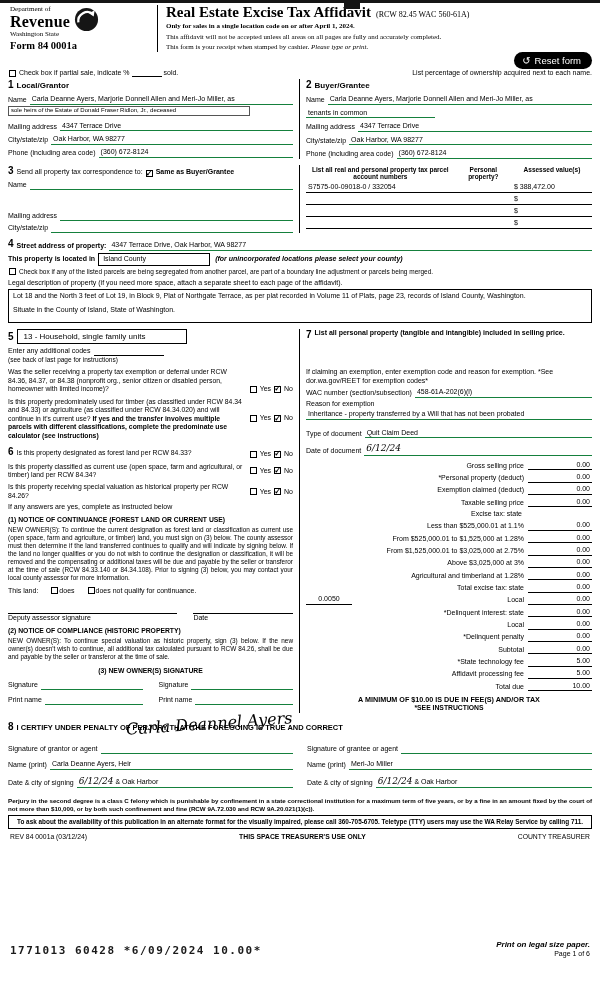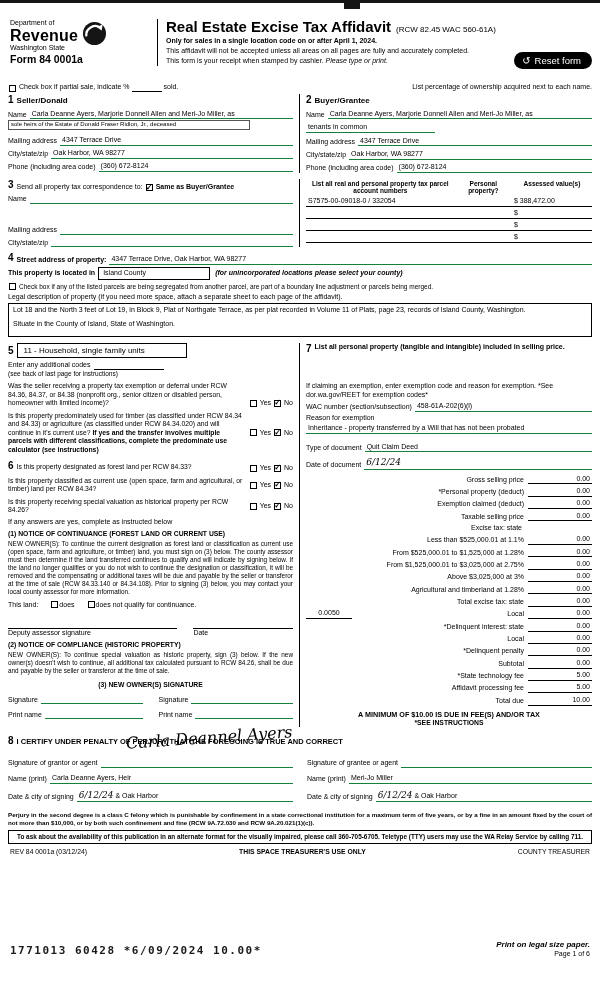--- a/index.html
+++ b/index.html
@@ -4,21 +4,21 @@
 <style>
   *{margin:0;padding:0;box-sizing:border-box;}
   html,body{margin:0;padding:0;}
   body{width:600px;height:982px;background:#fff;color:#000;position:relative;overflow:hidden;
        font-family:"Liberation Sans",sans-serif;font-size:7px;line-height:1.25;}
   .b{font-weight:bold;}
   .i{font-style:italic;}
   .topbar{height:3px;background:#151515;}
   .toptab{position:absolute;top:0;left:344px;width:16px;height:9px;background:#151515;}
   
-  .header{display:flex;padding:16px 8px 3px 10px;}
+  .header{display:flex;padding:2px 8px 3px 10px;font-family:Liberation Serif, serif;}
   .logo-block{width:148px;border-right:1px solid #000;padding-right:6px;}
   .logo-row{display:flex;gap:4px;}
   .dept-small{font-size:7px;}
   .dept-big{font-size:16px;font-weight:bold;letter-spacing:.2px;line-height:1;}
   .dept-sub{font-size:7px;}
   .logo-circle{flex:none;margin-top:2px;}
   .form-num{font-size:10.5px;font-weight:bold;}
   .title-block{padding-left:8px;flex:1;}
   .title-row{display:flex;align-items:baseline;gap:5px;}
   .form-title{font-size:15px;font-weight:bold;line-height:1.05;}
@@ -149,21 +149,21 @@
     <span class="pct-fill"></span>
     <span>sold.</span>
   </div>
   <div>List percentage of ownership acquired next to each name.</div>
 </div>
 
 <div class="two-col">
   <div class="col-l">
     <div class="sec-head">
         <span class="secnum">1</span>
-        <span class="sec-title">Seller/Donald</span>
+        <span class="sec-title">Local/Grantor</span>
       </div>
     <div class="fld">
         <span class="lbl">Name</span>
         <span class="fill">Carla Deanne Ayers, Marjorie Donnell Allen and Meri-Jo Miller, as</span>
       </div>
     <div class="heirs-box">sole heirs of the Estate of Donald Fraser Ridlon, Jr., deceased</div>
     <div class="fld" style="margin-top:6px;">
         <span class="lbl">Mailing address</span>
         <span class="fill">4347 Terrace Drive</span>
       </div>
@@ -281,21 +281,21 @@
     <div>Lot 18 and the North 3 feet of Lot 19, in Block 9, Plat of Northgate Terrace, as per plat recorded in Volume 11 of Plats, page 23, records of Island County, Washington.</div>
     <div style="margin-top:5px;">Situate in the County of Island, State of Washington.</div>
   </div>
 </div>
 
 <div class="mid">
 
   <div class="col-l">
     <div class="row" style="align-items:center;">
       <span class="secnum">5</span>
-      <span class="code-box">11 - Household, single family units</span>
+      <span class="code-box">13 - Household, single family units</span>
     </div>
     <div class="row" style="margin-top:3px;">
       <span class="lbl">Enter any additional codes</span>
       <span class="u" style="width:70px;height:8px;"></span>
     </div>
     <div class="tinytxt">(see back of last page for instructions)</div>
 
     <div class="q">
       <span class="qtext">Was the seller receiving a property tax exemption or deferral under RCW 84.36, 84.37, or 84.38 (nonprofit org., senior citizen or disabled person, homeowner with limited income)?</span>
       <span class="yn">

